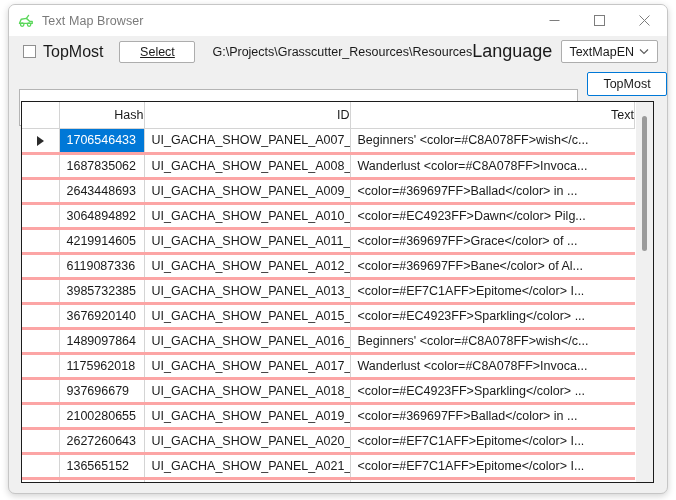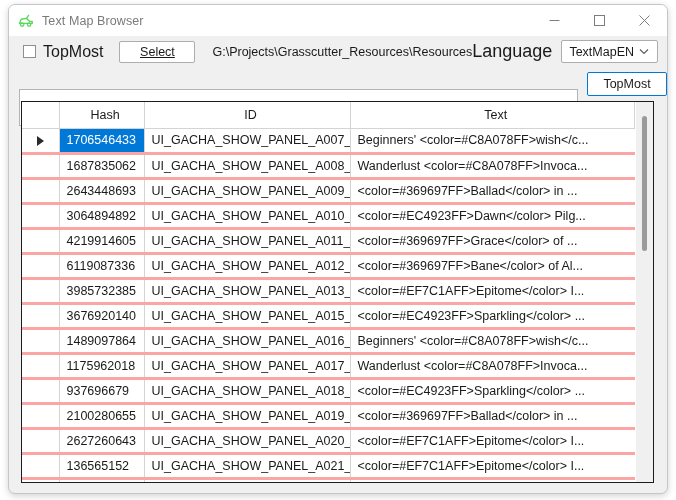--- a/index.html
+++ b/index.html
@@ -225,21 +225,21 @@
   col.c-hash   { width: 85px; }
   col.c-id     { width: 206px; }
   col.c-text   { width: auto; }
 
   thead th {
     height: 26px;
     background: #ffffff;
     border-right: 1px solid #d4d4d4;
     border-bottom: 1px solid #d4d4d4;
     font-weight: normal;
-    text-align: center;
+    text-align: right;
     padding: 0 0 0 7px;
     box-sizing: border-box;
     white-space: nowrap;
     overflow: hidden;
     color: #1a1a1a;
   }
   thead th.rowhdr-cell { padding: 0; }
 
   tbody td {
     height: 25px;

